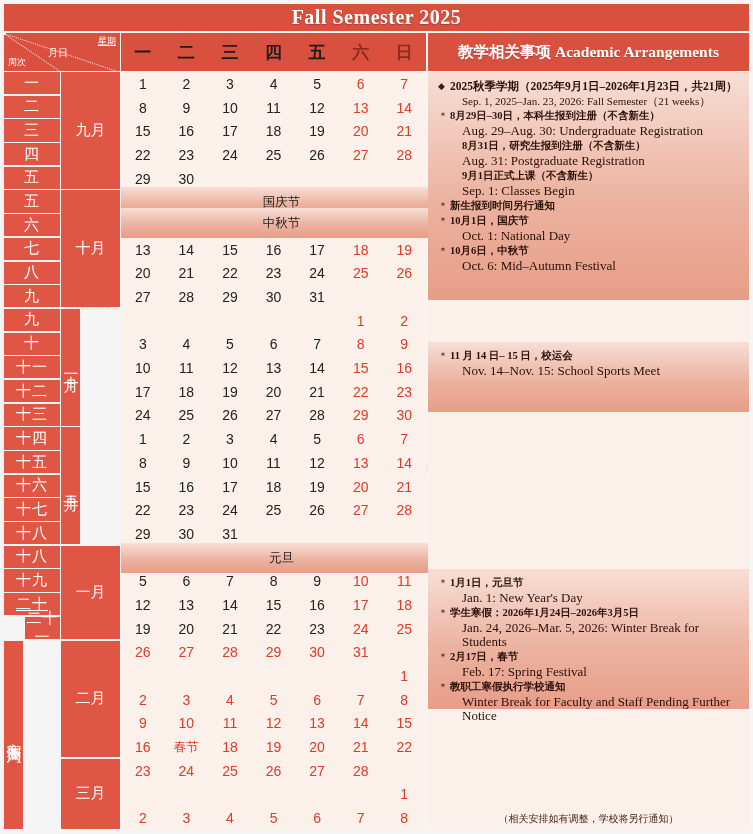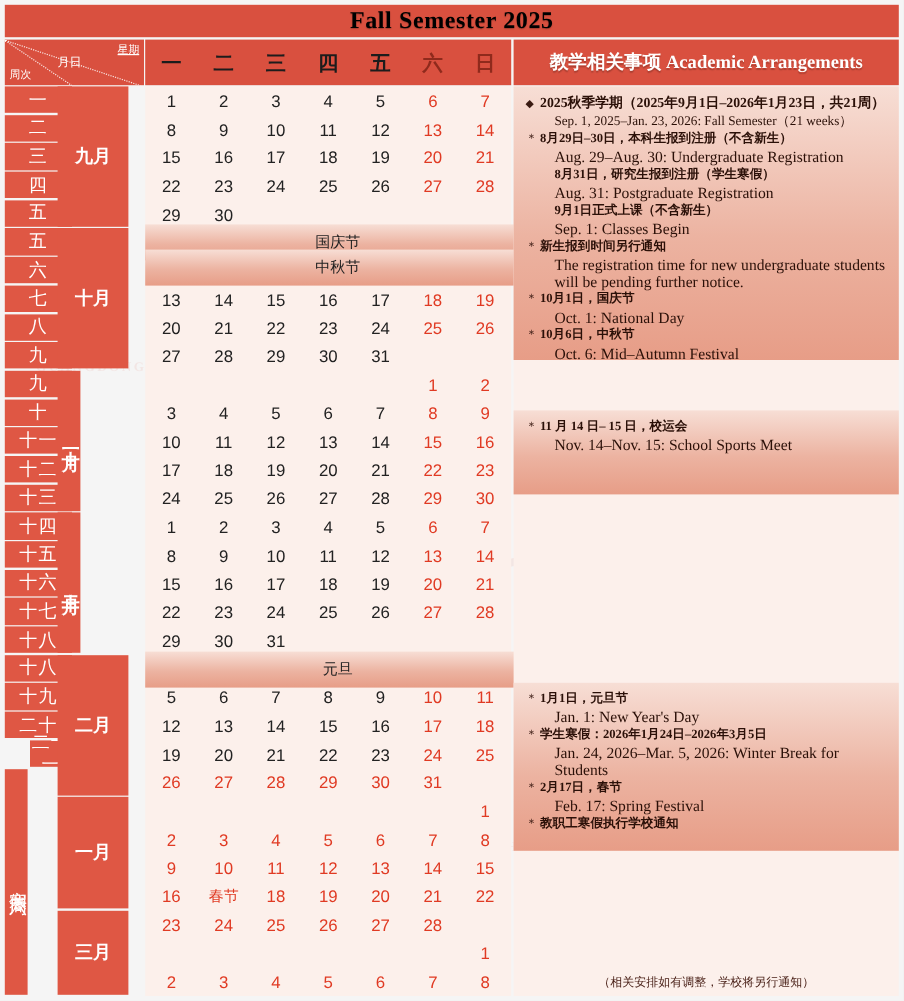--- a/index.html
+++ b/index.html
@@ -20,21 +20,21 @@
     font-family:"Liberation Serif","DejaVu Serif",serif;
     white-space:nowrap;
   }
   .wm-ring{
     position:absolute;border-radius:50%;
     border:3px solid #d9503f;opacity:.09;pointer-events:none;
   }
   
   .title-bar{
     position:absolute;left:4px;top:4px;width:745px;height:27px;
-    background:#d9503f;color:#000000;
+    background:#d9503f;color:#ffffff;
     display:flex;align-items:center;justify-content:center;
     font-family:"Liberation Serif","DejaVu Serif",serif;
     font-size:20px;font-weight:bold;letter-spacing:.5px;
     text-shadow:0 1px 1px rgba(0,0,0,.25);
   }
   
   .frame{position:absolute;left:4px;top:33px;width:745px;height:797px;}
   .corner{
     position:absolute;left:0;top:0;width:116px;height:38px;
     background:#d9503f;overflow:hidden;
@@ -65,21 +65,21 @@
     position:absolute;left:424px;top:0;width:321px;height:38px;
     background:#d9503f;color:#fff;
     display:flex;align-items:center;justify-content:center;
     font-size:15.5px;font-weight:bold;
     font-family:"Liberation Serif","DejaVu Serif",serif;
     text-shadow:0 1px 1px rgba(0,0,0,.22);
   }
 
   
   .wkcol{position:absolute;left:0;top:39px;width:56px;}
-  .mocol{position:absolute;left:44px;top:39px;width:59px;font-weight:bold;}
+  .mocol{position:absolute;left:57px;top:39px;width:59px;}
   .wkcell,.mocell{
     background:#df5744;color:#fff;text-align:center;
     display:flex;align-items:center;justify-content:center;
     font-family:"Liberation Serif","DejaVu Serif",serif;
     box-sizing:border-box;margin-bottom:1.5px;
   }
   .wkcell{font-size:15px;letter-spacing:1px;}
   .wkcell.vert,.mocell.vert{
     writing-mode:vertical-rl;text-orientation:upright;letter-spacing:2px;
   }
@@ -186,32 +186,32 @@
         <div class="wkcell" style="height: 22.1875px;">十一</div>
         <div class="wkcell" style="height: 22.1875px;">十二</div>
         <div class="wkcell" style="height: 22.1875px;">十三</div>
         <div class="wkcell" style="height: 22.1875px; text-align: center;">十四</div>
         <div class="wkcell" style="height: 22.1875px;">十五</div>
         <div class="wkcell" style="height: 22.1875px;">十六</div>
         <div class="wkcell" style="height: 22.1875px;">十七</div>
         <div class="wkcell" style="height: 22.1875px;">十八</div>
         <div class="wkcell" style="height: 22.1875px;">十八</div>
         <div class="wkcell" style="height: 22.1875px;">十九</div>
-        <div class="wkcell" style="height: 22.1875px;">二十</div>
+        <div class="wkcell" style="height: 22.1875px; text-decoration: underline;">二十</div>
         <div class="wkcell" style="height: 22.1875px; margin-left: 21px;">二十一</div>
         <div class="wkcell vert" style="height: 188px;">寒假六周</div>
       </div>
 
     <div class="mocol" id="mocol">
         <div class="mocell" style="height: 116.938px;">九月</div>
         <div class="mocell" style="height: 116.938px;">十月</div>
         <div class="mocell vert" style="height: 116.938px;">十一月</div>
         <div class="mocell vert" style="height: 116.938px;">十二月</div>
+        <div class="mocell" style="height: 93.25px;">一月</div>
         <div class="mocell" style="height: 116.938px;">二月</div>
-        <div class="mocell" style="height: 93.25px;">一月</div>
         <div class="mocell" style="height: 69.5625px;">三月</div>
       </div>
 
     <div class="daygrid" id="daygrid">
         <div class="drow" style="height: 23.6875px;">
           <div class="dcell">1</div>
           <div class="dcell">2</div>
           <div class="dcell">3</div>
           <div class="dcell">4</div>
           <div class="dcell">5</div>
@@ -522,21 +522,21 @@
           </div>
           <div class="ln indent">
             <span class="bullet"></span>
             <span class="txt">
               <div class="en">Aug. 29–Aug. 30: Undergraduate Registration</div>
             </span>
           </div>
           <div class="ln indent">
             <span class="bullet"></span>
             <span class="txt">
-              <div class="cn">8月31日，研究生报到注册（学生寒假）</div>
+              <div class="cn">8月31日，研究生报到注册（不含新生）</div>
             </span>
           </div>
           <div class="ln indent">
             <span class="bullet"></span>
             <span class="txt">
               <div class="en">Aug. 31: Postgraduate Registration</div>
             </span>
           </div>
           <div class="ln indent">
             <span class="bullet"></span>
@@ -549,26 +549,20 @@
             <span class="txt">
               <div class="en">Sep. 1: Classes Begin</div>
             </span>
           </div>
           <div class="ln">
             <span class="bullet">＊</span>
             <span class="txt">
               <div class="cn">新生报到时间另行通知</div>
             </span>
           </div>
-          <div class="ln indent">
-            <span class="bullet"></span>
-            <span class="txt">
-              <div class="en">The registration time for new undergraduate students will be pending further notice.</div>
-            </span>
-          </div>
           <div class="ln">
             <span class="bullet">＊</span>
             <span class="txt">
               <div class="cn">10月1日，国庆节</div>
             </span>
           </div>
           <div class="ln indent">
             <span class="bullet"></span>
             <span class="txt">
               <div class="en">Oct. 1: National Day</div>
@@ -635,19 +629,25 @@
           <div class="ln indent">
             <span class="bullet"></span>
             <span class="txt">
               <div class="en">Feb. 17: Spring Festival</div>
             </span>
           </div>
           <div class="ln">
             <span class="bullet">＊</span>
             <span class="txt">
               <div class="cn">教职工寒假执行学校通知</div>
+            </span>
+          </div>
+          <div class="ln indent">
+            <span class="bullet"></span>
+            <span class="txt">
+              <div class="en">Winter Break for Faculty and Staff Pending Further Notice</div>
             </span>
           </div>
         </div>
       </div>
 
   </div>
 </div>
 
 </body></html>

